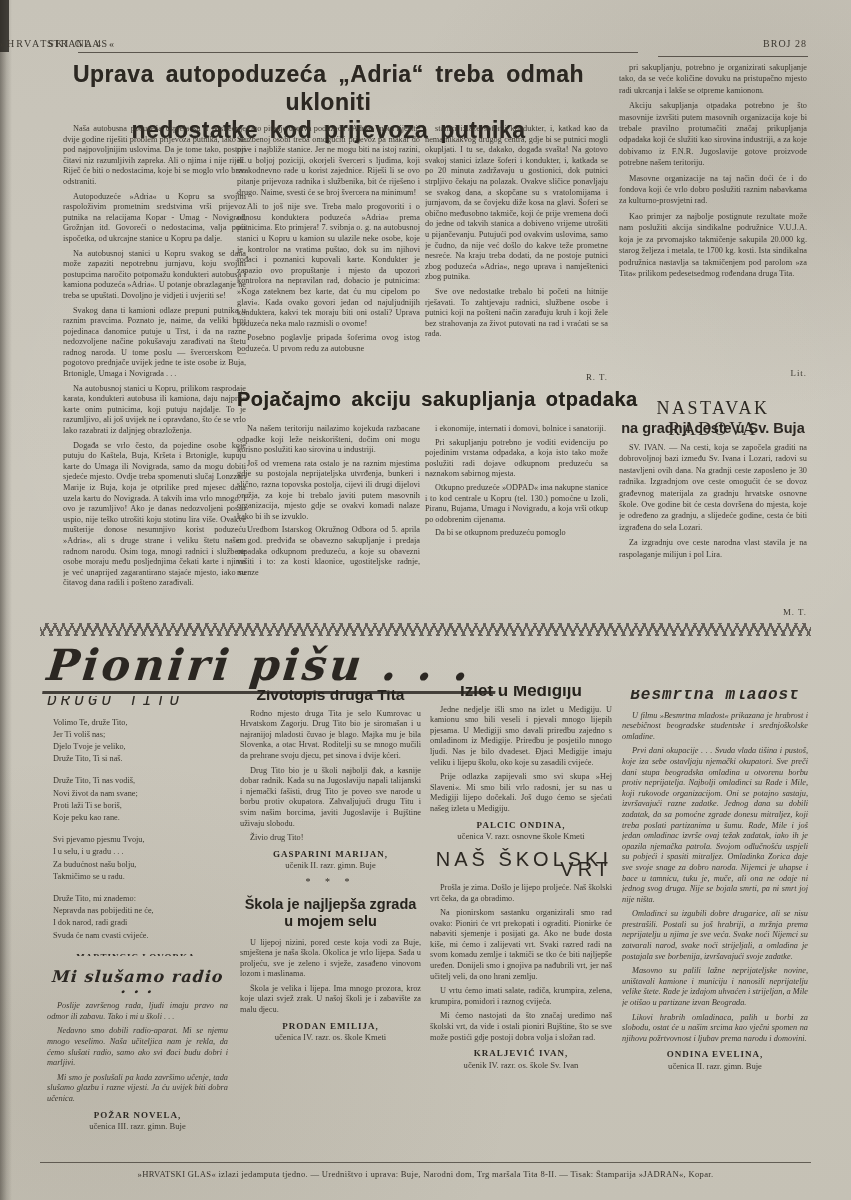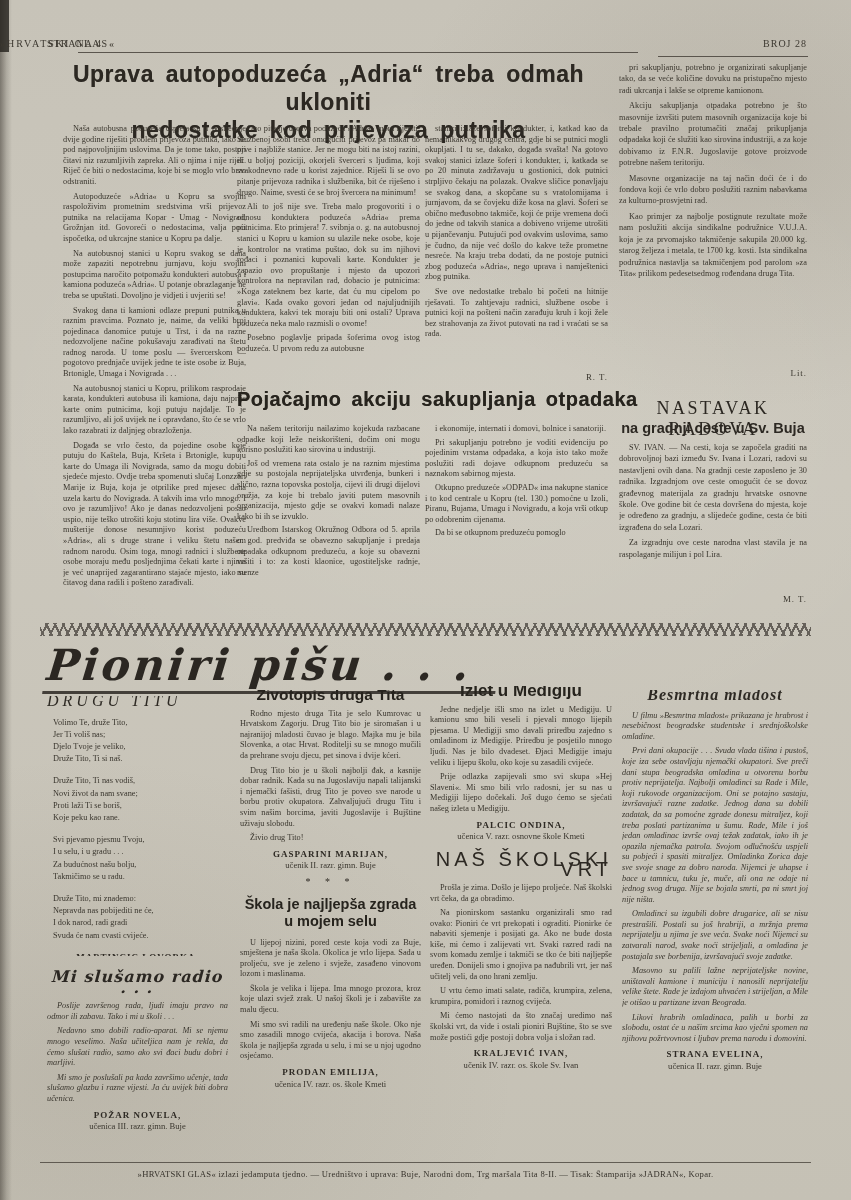--- a/index.html
+++ b/index.html
@@ -48,21 +48,21 @@
     background:
       repeating-linear-gradient(63deg, transparent 0 2.5px, #45403a 2.5px 4.5px, transparent 4.5px 7.5px),
       repeating-linear-gradient(-63deg, transparent 0 2.5px, #45403a 2.5px 4.5px, transparent 4.5px 7.5px);}
 
   
   .script-title{position:absolute;left:45px;top:640px;
     font-family:"DejaVu Serif", serif;font-style:italic;font-weight:700;
     font-size:43px;letter-spacing:3px;color:#2b2722;transform:skewX(-6deg);
     border-bottom:3px solid rgba(43,39,34,.85);padding:0 26px 1px 2px;}
 
-  .sec-title-it{font-family:Liberation Serif, serif;font-style:italic;
+  .sec-title-it{font-family:Liberation Mono, monospace;font-style:italic;
     font-size:16px;letter-spacing:4px;color:#2e2a24;margin:0 0 10px 0;text-align:left;}
   .sec-title-sans{font-family:"Liberation Sans", sans-serif;font-weight:700;
     font-size:15.5px;color:#26231d;text-align:center;margin:0 0 8px 0;}
   .sec-title-big{font-family:"Liberation Sans", sans-serif;font-weight:400;
     font-size:20px;letter-spacing:4px;color:#2c2822;text-align:right;margin:12px 0 8px 0;}
   .sec-title-script{font-family:"DejaVu Serif", serif;font-style:italic;font-weight:700;
     font-size:16px;letter-spacing:1px;color:#2b2722;text-align:center;margin:10px 0 8px 0;
     transform:skewX(-4deg);}
   .stanza{white-space:pre-line;text-indent:0 !important;
     margin:0 0 10px 6px !important;line-height:12.2px;}
@@ -137,21 +137,21 @@
       <p>Kao primjer za najbolje postignute rezultate može nam poslužiti akcija sindikalne podružnice V.U.J.A. koja je za prvomajsko takmičenje sakupila 20.000 kg. starog željeza i metala, te 1700 kg. kosti. Ista sindikalna podružnica nastavlja sa takmičenjem pod parolom »za Tita« prilikom pedesetsedmog rođendana druga Tita.</p>
     </div>
   <div class="col sig-line" style="left:619px;top:366px;width:188px;height:12px;">Lit.</div>
 
   <div class="nastavak-t1">NASTAVAK RADOVA</div>
   <div class="nastavak-t2">na gradnji ceste u Sv. Buja</div>
   <div class="col" style="left:619px;top:442px;width:188px;height:152px;line-height:11.4px;">
       <p>SV. IVAN. — Na cesti, koja se započela graditi na dobrovoljnoj bazi između Sv. Ivana i Lozari, radovi su nastavljeni ovih dana. Na gradnji ceste zaposleno je 30 radnika. Izgradnjom ove ceste omogućit će se dovoz građevnog materijala za gradnju hrvatske osnovne škole. Ove godine bit će cesta dovršena do mjesta, koje je određeno za gradnju, a slijedeće godine, cesta će biti izgrađena do sela Lozari.</p>
       <p>Za izgradnju ove ceste narodna vlast stavila je na raspolaganje milijun i pol Lira.</p>
     </div>
-  <div class="col sig-line" style="left:619px;top:592px;width:188px;height:12px;">M. T.</div>
+  <div class="col sig-line" style="left:619px;top:605px;width:188px;height:12px;">M. T.</div>
 
   <div class="zigzag"></div>
 
   <div class="script-title">Pioniri pišu . . .</div>
 
   <div class="col" style="left:47px;top:696px;width:181px;height:260px;text-align:left;">
     <div class="sec-title-it">DRUGU TITU</div>
     <div>
         <p class="stanza">Volimo Te, druže Tito,
 Jer Ti voliš nas;
@@ -201,21 +201,20 @@
       <div class="sig-role">učenik II. razr. gimn. Buje</div>
     </div>
     <div class="stars">* * *</div>
     <div class="two-line-title">
       <div>Škola je najljepša zgrada</div>
       <div>u mojem selu</div>
     </div>
     <div>
         <p>U lijepoj nizini, pored ceste koja vodi za Buje, smještena je naša škola. Okolica je vrlo lijepa. Sada u proljeću, sve je zeleno i svježe, zasađeno vinovom lozom i maslinama.</p>
         <p>Škola je velika i lijepa. Ima mnogo prozora, kroz koje ulazi svjež zrak. U našoj školi je i zabavište za malu djecu.</p>
-        <p>Mi smo svi radili na uređenju naše škole. Oko nje smo zasadili mnogo cvijeća, akacija i borova. Naša škola je najljepša zgrada u selu, i mi se u njoj ugodno osjećamo.</p>
       </div>
     <div class="sig">
       <div class="sig-name">PRODAN EMILIJA,</div>
       <div class="sig-role">učenica IV. razr. os. škole Kmeti</div>
     </div>
   </div>
 
   <div class="col" style="left:430px;top:686px;width:182px;height:450px;">
     <div class="sec-title-sans" style="font-size:17px;">Izlet u Medigiju</div>
     <div>
@@ -242,19 +241,19 @@
   <div class="col italic" style="left:622px;top:690px;width:186px;height:446px;">
     <div class="sec-title-it" style="text-align:center;letter-spacing:1px;font-weight:700;">Besmrtna mladost</div>
     <div class="italic">
         <p>U filmu »Besmrtna mladost« prikazana je hrabrost i nesebičnost beogradske studentske i srednjoškolske omladine.</p>
         <p>Prvi dani okupacije . . . Svuda vlada tišina i pustoš, koje iza sebe ostavljaju njemački okupatori. Sve preči dani stupa beogradska omladina u otvorenu borbu protiv neprijatelja. Najbolji omladinci su Rade i Mile, koji rukovode organizacijom. Oni se potajno sastaju, izvršavajući razne zadatke. Jednog dana su dobili zadatak, da sa pomoćne zgrade donesu mitraljez, koji treba poslati partizanima u šumu. Rade, Mile i još jedan omladinac izvrše ovaj težak zadatak, iako ih je opazila njemačka patrola. Svojom odlučnošću uspjeli su pobjeći i spasiti mitraljez. Omladinka Zorica daje sve svoje snage za dobro naroda. Nijemci je uhapse i bace u tamnicu, tuku je, muče, ali ona ne odaje ni jednog svog druga. Nije se bojala smrti, pa ni smrt joj nije ništa.</p>
         <p>Omladinci su izgubili dobre drugarice, ali se nisu prestrašili. Postali su još hrabriji, a mržnja prema neprijatelju u njima je sve veća. Svake noći Nijemci su zatvarali narod, svake noći strijeljali, a omladina je postajala sve borbenija, izvršavajući svoje zadatke.</p>
         <p>Masovno su palili lažne neprijateljske novine, uništavali kamione i municiju i nanosili neprijatelju velike štete. Rade je izdajom uhvaćen i strijeljan, a Mile je otišao u partizane izvan Beograda.</p>
         <p>Likovi hrabrih omladinaca, palih u borbi za slobodu, ostat će u našim srcima kao vječni spomen na njihovu požrtvovnost i ljubav prema narodu i domovini.</p>
       </div>
     <div class="sig">
-      <div class="sig-name">STRANA EVELINA,</div>
+      <div class="sig-name">ONDINA EVELINA,</div>
       <div class="sig-role">učenica II. razr. gimn. Buje</div>
     </div>
   </div>
 
   <div class="footer">»HRVATSKI GLAS« izlazi jedamputa tjedno. — Uredništvo i uprava: Buje, Narodni dom, Trg maršala Tita 8-II. — Tisak: Štamparija »JADRAN«, Kopar.</div>
 </div>
 
 </body></html>

